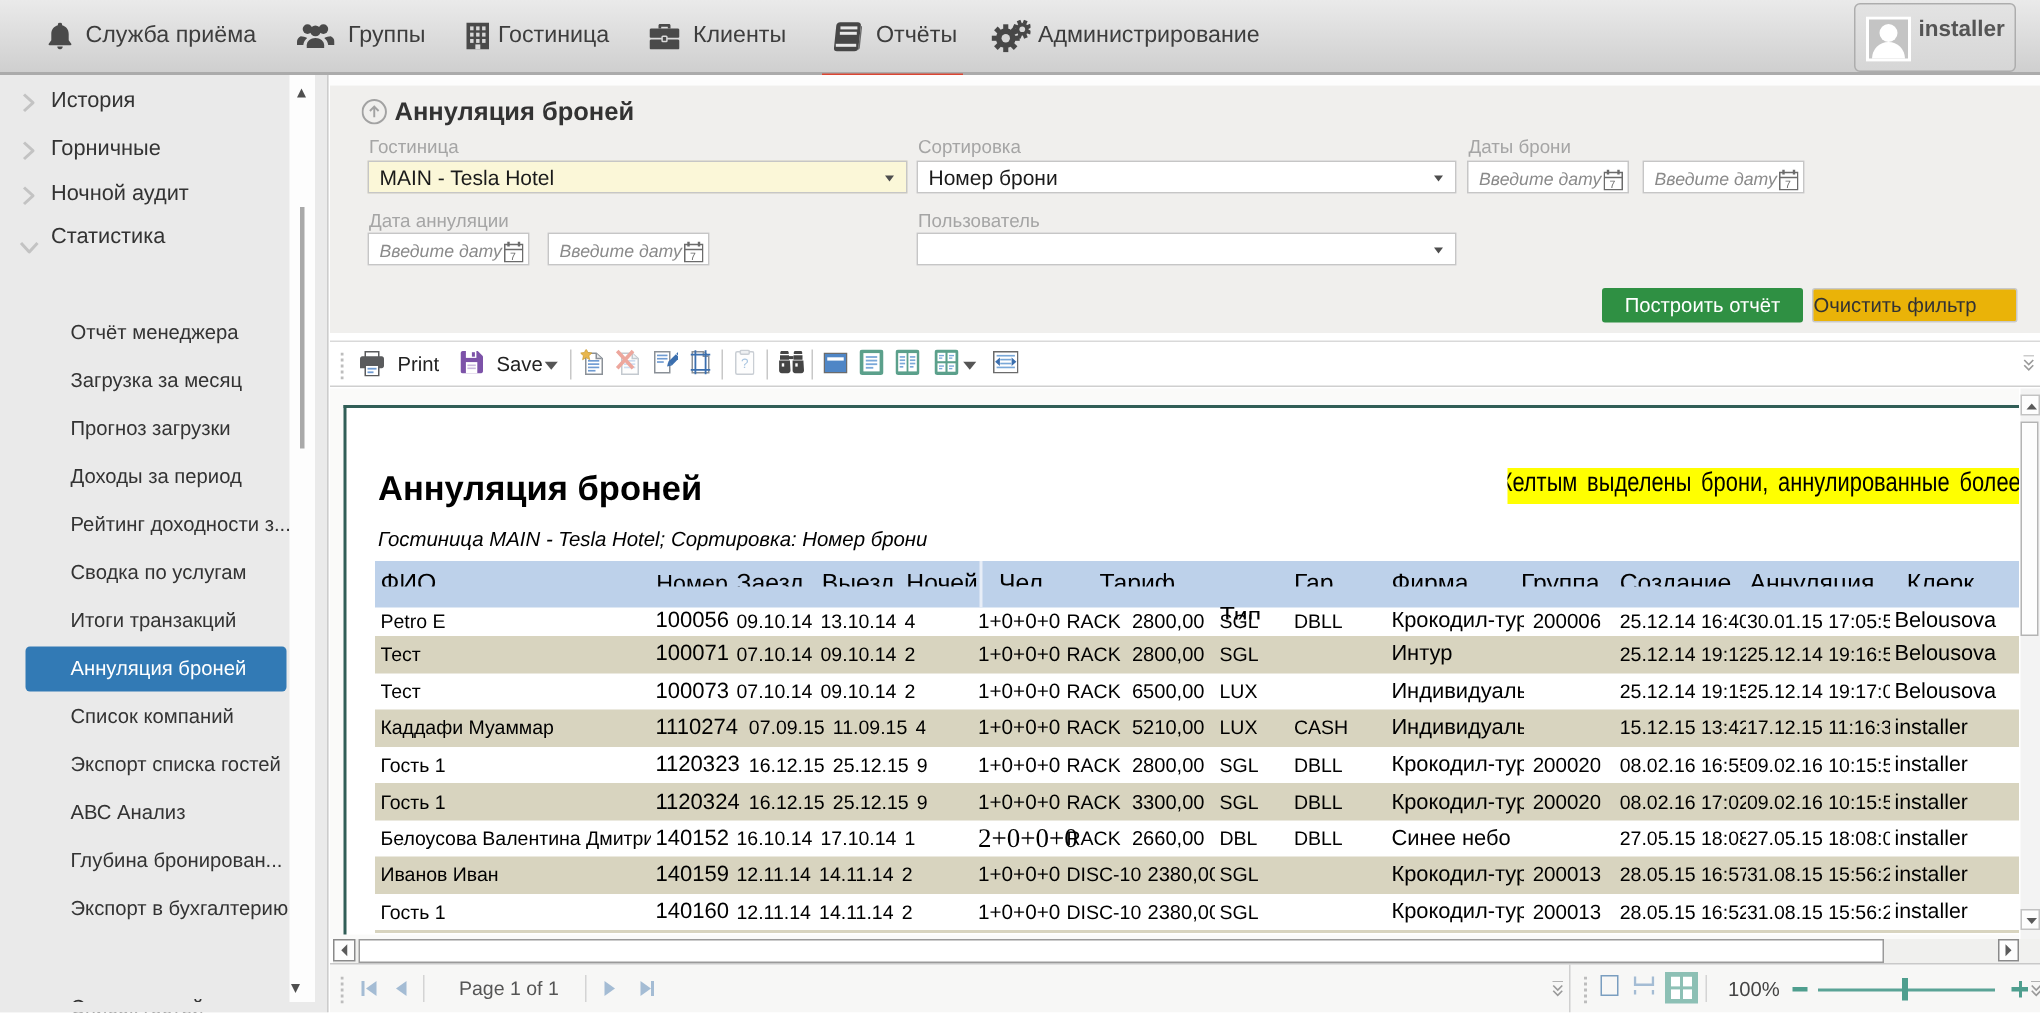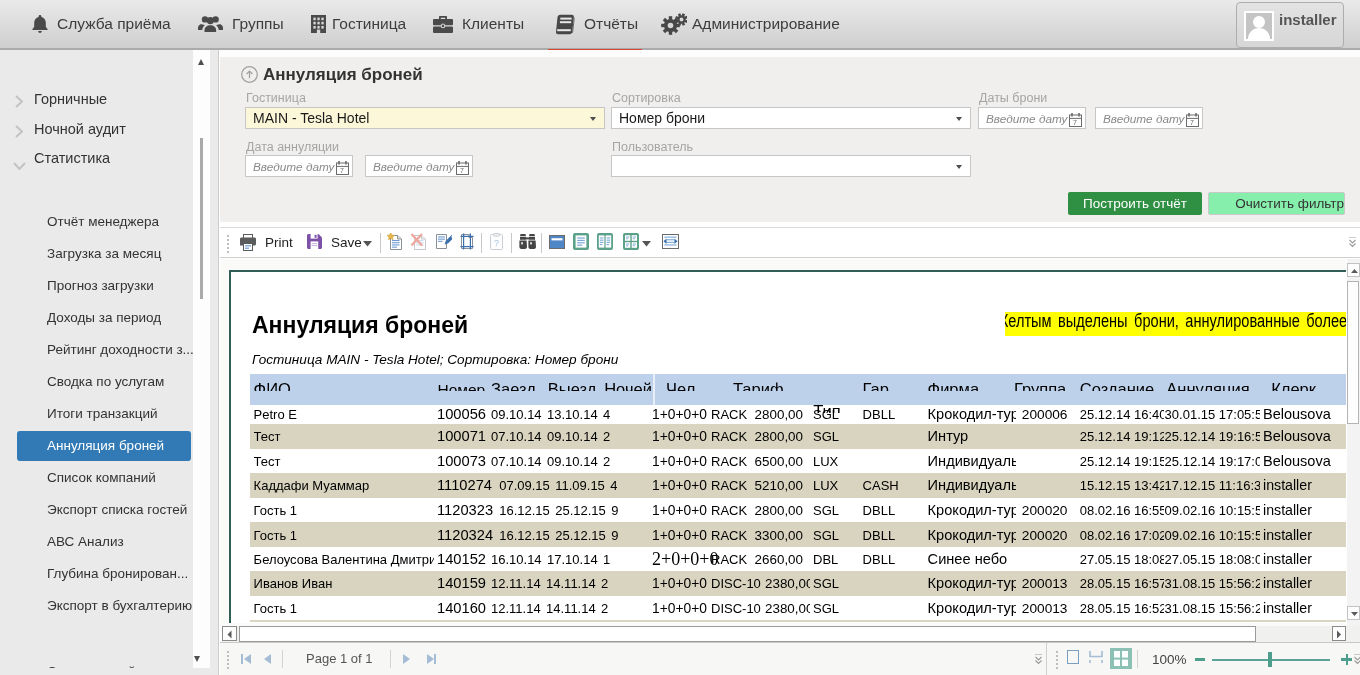--- a/index.html
+++ b/index.html
@@ -40,22 +40,22 @@
 #formpanel { left:220px; top:57px; width:1140px; height:165px; background:#f0efed; }
 #formtitle { left:43px; top:8px; font-size:17px; font-weight:bold; color:#333; }
 .flabel { position:absolute; color:#a5a5a5; font-size:12.5px; }
 .fselect { position:absolute; height:22px; background:#fff; border:1px solid #c6c6c6; font-size:14px; color:#1a1a1a; line-height:20px; padding-left:7px; }
 .fselect .arr { position:absolute; right:8px; top:8.5px; width:0; height:0; border-left:3.5px solid transparent; border-right:3.5px solid transparent; border-top:4.5px solid #4d4d4d; }
 .dinput { position:absolute; width:108px; height:22px; background:#fff; border:1px solid #c6c6c6; }
 .dinput .ph { position:absolute; left:7px; top:3.5px; font-style:italic; color:#8a8a8a; font-size:11.8px; }
 .dinput svg { position:absolute; right:3px; top:4.5px; }
 #btn-green { position:absolute; left:848px; top:135px; width:134px; height:23px; background:#2f9043; color:#fff;
   font-size:13.5px; text-align:center; line-height:23px; border-radius:2px; }
-#btn-white { position:absolute; left:988px; top:135px; width:137px; height:23px; background:#86efac; color:#333;
-  border:1px solid #c9c9c9; font-size:13.5px; text-align:right; line-height:21px; border-radius:2px; }
+#btn-white { position:absolute; left:988px; top:135px; width:137px; height:23px; background:#eab308; color:#333;
+  border:1px solid #c9c9c9; font-size:13.5px; text-align:left; line-height:21px; border-radius:2px; }
 
 
 #toolbar { left:220px; top:227px; width:1140px; height:31px; background:#fff;
   border-top:1px solid #d9d9d9; border-bottom:1px solid #cfcfcf; }
 #toolbar .tico { position:absolute; top:5px; }
 .tsep { position:absolute; top:5px; width:1px; height:20px; background:#c8c8c8; }
 .tlabel { position:absolute; color:#222; font-size:13.5px; top:7px; }
 
 
 #viewer { left:220px; top:259px; width:1126px; height:367px; background:#fafaf9; overflow:hidden; }
@@ -179,20 +179,26 @@
         <div class="bodyy"></div>
       </div>
     <div class="abs" id="username">installer</div>
   </div>
 
   <div class="abs" id="sidebar"></div>
   <div class="abs" id="sb-track"></div>
   <div class="abs" id="sb-thumb"></div>
   <div class="abs" style="left:198px; top:59px; width:0; height:0; border-left:3.5px solid transparent; border-right:3.5px solid transparent; border-bottom:6px solid #4f4f4f;"></div>
   <div class="abs" style="left:194px; top:656px; width:0; height:0; border-left:3.5px solid transparent; border-right:3.5px solid transparent; border-top:6px solid #4f4f4f;"></div>
+  <div class="sitem" style="top:56px;">
+      <span class="chev"><svg width="8" height="13" viewBox="0 0 8 13">
+          <path d="M1 1l6 5.5L1 12" stroke="#c3c3c3" stroke-width="2" fill="none"></path>
+        </svg></span>
+      <span class="lbl">История</span>
+    </div>
   <div class="sitem" style="top:88px;">
       <span class="chev"><svg width="8" height="13" viewBox="0 0 8 13">
           <path d="M1 1l6 5.5L1 12" stroke="#c3c3c3" stroke-width="2" fill="none"></path>
         </svg></span>
       <span class="lbl">Горничные</span>
     </div>
   <div class="sitem" style="top:118px;">
       <span class="chev"><svg width="8" height="13" viewBox="0 0 8 13">
           <path d="M1 1l6 5.5L1 12" stroke="#c3c3c3" stroke-width="2" fill="none"></path>
         </svg></span>

